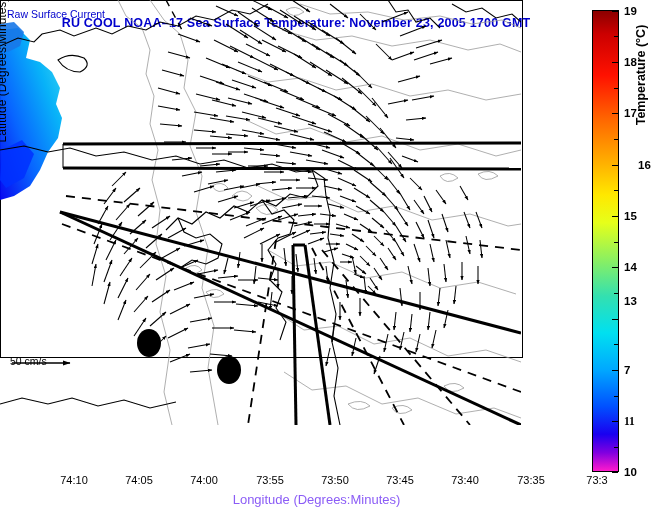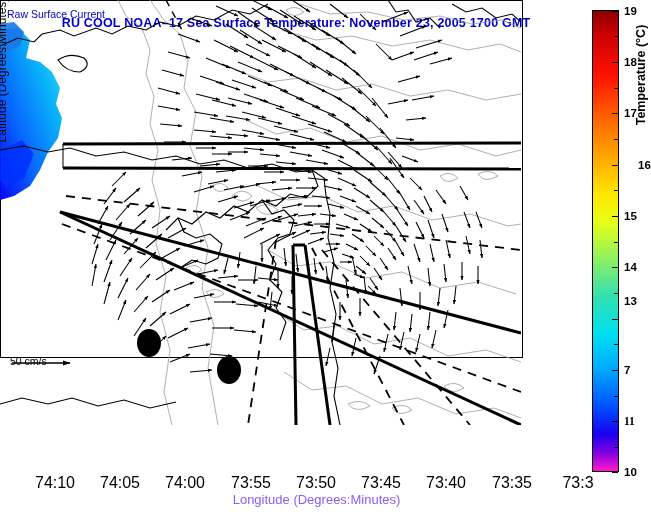--- a/index.html
+++ b/index.html
@@ -8,22 +8,22 @@
   .abs{position:absolute;}
   #title{left:0;top:16px;width:592px;text-align:center;color:#0000cc;
          font-size:12.5px;font-weight:bold;letter-spacing:.2px;}
   #plot{left:55px;top:43px;width:523px;height:358px;
         border:1px solid #000;box-sizing:border-box;background:#fff;overflow:hidden;}
   #plot svg{position:absolute;left:0;top:0;}
   .annot{position:absolute;color:#0000cc;font-size:10.5px;font-weight:normal;
          white-space:nowrap;z-index:6;}
   #ann1{left:7px;top:8px;}
   #ann2{left:7px;top:24px;}
-  .xtl{position:absolute;top:474px;font-size:16px;color:#000;
-       text-align:center;white-space:nowrap;transform:translateX(-50%);}
+  .xtl{position:absolute;top:474px;font-size:11px;color:#000;
+       text-align:center;white-space:nowrap;transform:translateX(-50%);margin-left:19px;}
   #ylab{left:-5px;top:170px;width:200px;font-size:12px;color:#000;
         transform:rotate(-90deg);transform-origin:left top;text-align:center;}
   #xlab{left:55px;top:492px;width:523px;text-align:center;font-size:13px;color:#8b5cf6;}
   #cbar{left:592px;top:10px;width:27px;height:462px;border:1px solid #000;
         box-sizing:border-box;}
   #cbgrad{width:100%;height:100%;}
   .cbl{position:absolute;left:624px;font-size:11.5px;font-weight:bold;color:#000;
        transform:translateY(-50%);}
   .cbt{position:absolute;right:0;width:6px;height:1px;background:#000;}
   .cbtm{position:absolute;right:0;width:4px;height:1px;background:#000;}

